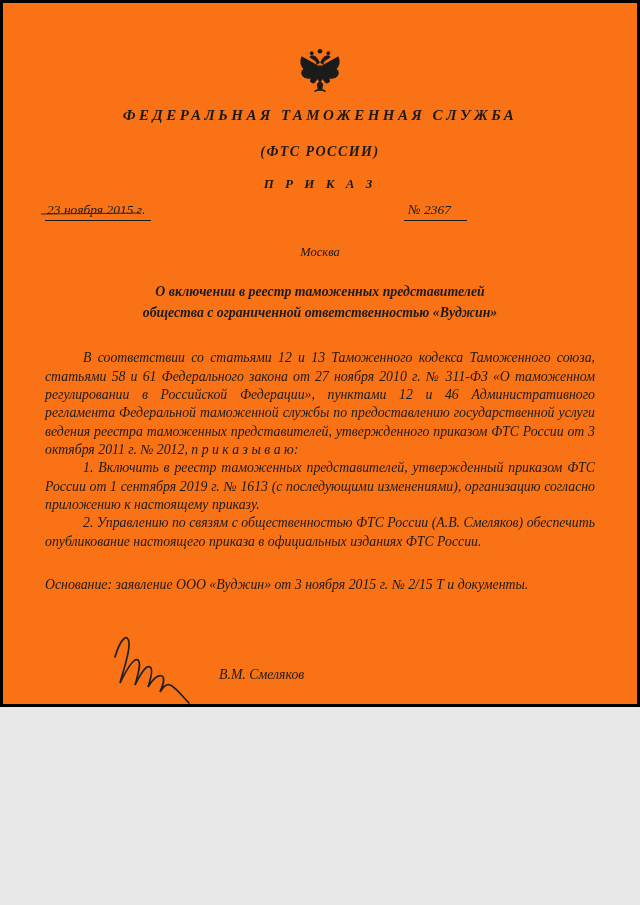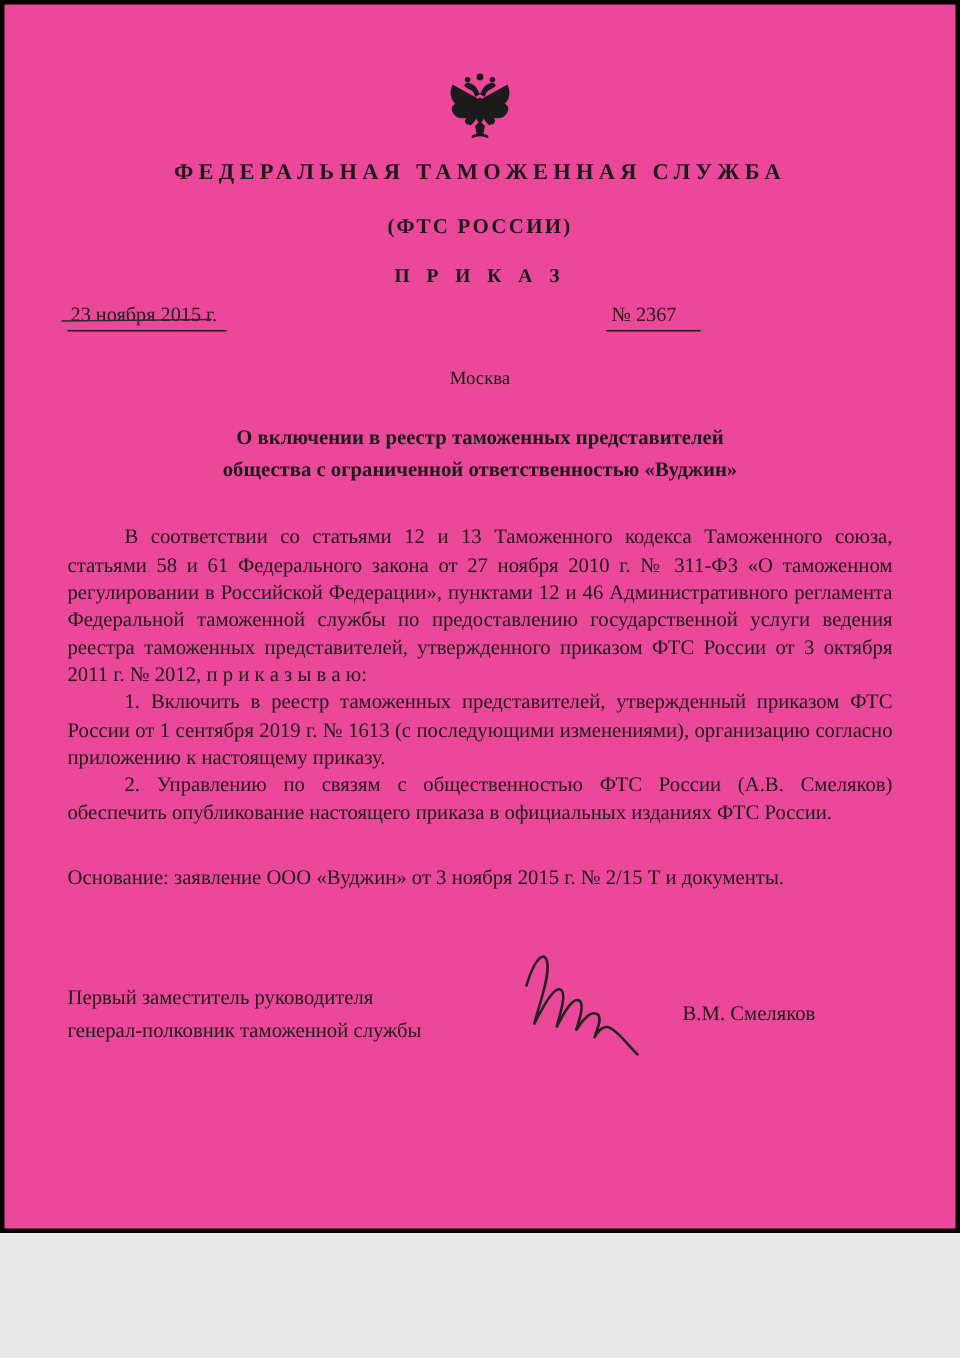--- a/index.html
+++ b/index.html
@@ -1,25 +1,26 @@
 <!DOCTYPE html>
 <html><head>
 <meta charset="utf-8">
 <style>
   html,body{margin:0;padding:0;background:#e8e8e8;}
   .page{
     position:relative;
-    width:640px;height:822px;
+    width:640px;height:707px;
     margin:0 auto;
-    background:#ec4899;
+    background:#f97316;
     border:3px solid #000000;
     box-sizing:border-box;
     font-family:"Liberation Serif","DejaVu Serif",serif;
     color:#1b1b1b;
     overflow:hidden;
+    font-style:italic;
   }
   .inner{padding:0 42px;}
   .emblem{
     width:46px;height:50px;
     margin:44px auto 10px auto;
     display:flex;align-items:center;justify-content:center;
   }
   .org-line1{
     text-align:center;
     font-weight:bold;
@@ -156,24 +157,20 @@
 
     <div class="body-text">
       <p>В соответствии со статьями 12 и 13 Таможенного кодекса Таможенного союза, статьями 58 и 61 Федерального закона от 27 ноября 2010 г. № 311-ФЗ «О таможенном регулировании в Российской Федерации», пунктами 12 и 46 Административного регламента Федеральной таможенной службы по предоставлению государственной услуги ведения реестра таможенных представителей, утвержденного приказом ФТС России от 3 октября 2011 г. № 2012, п р и к а з ы в а ю:</p>
       <p>1. Включить в реестр таможенных представителей, утвержденный приказом ФТС России от 1 сентября 2019 г. № 1613 (с последующими изменениями), организацию согласно приложению к настоящему приказу.</p>
       <p>2. Управлению по связям с общественностью ФТС России (А.В. Смеляков) обеспечить опубликование настоящего приказа в официальных изданиях ФТС России.</p>
     </div>
 
     <div class="basis">Основание: заявление ООО «Вуджин» от 3 ноября 2015 г. № 2/15 Т и документы.</div>
 
     <div class="signer-row">
-      <div class="signer-position">
-        <div>Первый заместитель руководителя</div>
-        <div>генерал-полковник таможенной службы</div>
-      </div>
       <div class="signature">
         <svg width="92" height="78" viewBox="0 0 92 78" aria-hidden="true">
           <path d="M14 30 C20 10 27 6 28 16 C29 26 22 44 19 56 C26 42 33 30 37 33 C41 36 36 50 34 58 C40 46 45 38 49 40 C53 42 49 54 47 60 C52 52 57 47 61 49 C65 51 61 60 59 65 C63 58 67 56 71 59 C77 63 82 70 88 76" fill="none" stroke="#222222" stroke-width="1.7" stroke-linecap="round"></path>
         </svg>
       </div>
       <div class="signer-name">В.М. Смеляков</div>
     </div>
 
   </div>
 </div>

